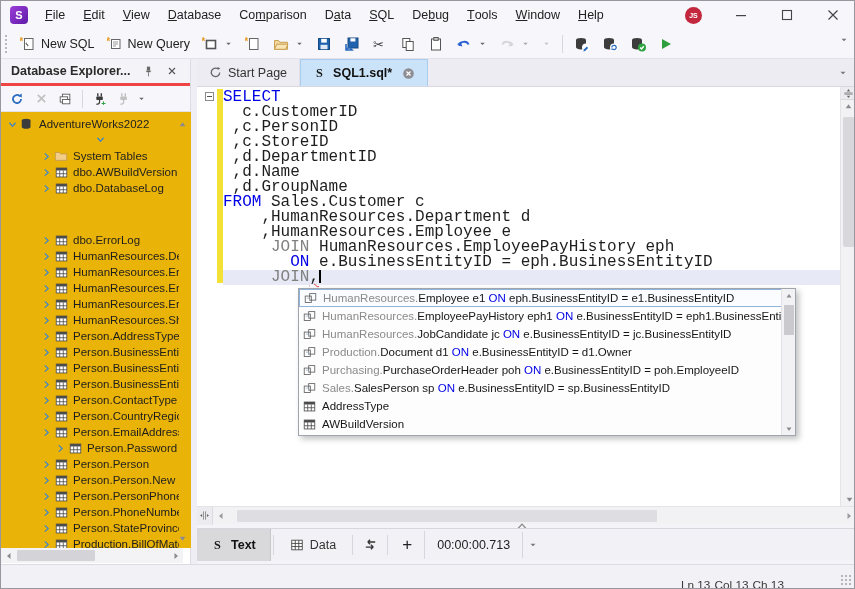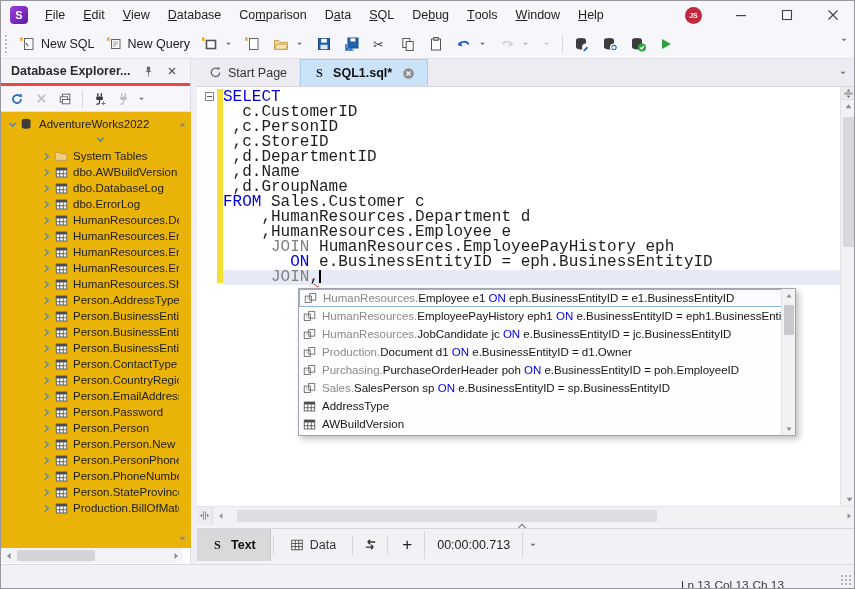--- a/index.html
+++ b/index.html
@@ -416,21 +416,21 @@
           </span>
           <span class="ticon">
             <svg width="13" height="13" viewBox="0 0 16 16">
               <rect x="1.5" y="2.5" width="13" height="11" fill="#fff" stroke="#4a4a4a"></rect>
               <rect x="1.5" y="2.5" width="13" height="3" fill="#4a4a4a"></rect>
               <path d="M5.8 5.5v8 M10.2 5.5v8 M1.5 9.5h13" stroke="#4a4a4a"></path>
             </svg>
           </span>
           <span class="tlabel">dbo.DatabaseLog</span>
         </div>
-        <div class="trow" style="padding-left: 38px;">
+        <div class="trow" style="padding-left: 38px; margin-top: 36px;">
           <span class="chev">
             <svg width="11" height="11" viewBox="0 0 16 16">
               <path d="M5.5 3.5 L10.5 8 L5.5 12.5" fill="none" stroke="#3e86c8" stroke-width="1.8"></path>
             </svg>
           </span>
           <span class="ticon">
             <svg width="13" height="13" viewBox="0 0 16 16">
               <rect x="1.5" y="2.5" width="13" height="11" fill="#fff" stroke="#4a4a4a"></rect>
               <rect x="1.5" y="2.5" width="13" height="3" fill="#4a4a4a"></rect>
               <path d="M5.8 5.5v8 M10.2 5.5v8 M1.5 9.5h13" stroke="#4a4a4a"></path>
@@ -611,21 +611,21 @@
           </span>
           <span class="ticon">
             <svg width="13" height="13" viewBox="0 0 16 16">
               <rect x="1.5" y="2.5" width="13" height="11" fill="#fff" stroke="#4a4a4a"></rect>
               <rect x="1.5" y="2.5" width="13" height="3" fill="#4a4a4a"></rect>
               <path d="M5.8 5.5v8 M10.2 5.5v8 M1.5 9.5h13" stroke="#4a4a4a"></path>
             </svg>
           </span>
           <span class="tlabel">Person.EmailAddress</span>
         </div>
-        <div class="trow" style="padding-left: 38px; align-items: center;">
+        <div class="trow" style="padding-left: 52px; align-items: center;">
           <span class="chev">
             <svg width="11" height="11" viewBox="0 0 16 16">
               <path d="M5.5 3.5 L10.5 8 L5.5 12.5" fill="none" stroke="#3e86c8" stroke-width="1.8"></path>
             </svg>
           </span>
           <span class="ticon">
             <svg width="13" height="13" viewBox="0 0 16 16">
               <rect x="1.5" y="2.5" width="13" height="11" fill="#fff" stroke="#4a4a4a"></rect>
               <rect x="1.5" y="2.5" width="13" height="3" fill="#4a4a4a"></rect>
               <path d="M5.8 5.5v8 M10.2 5.5v8 M1.5 9.5h13" stroke="#4a4a4a"></path>

